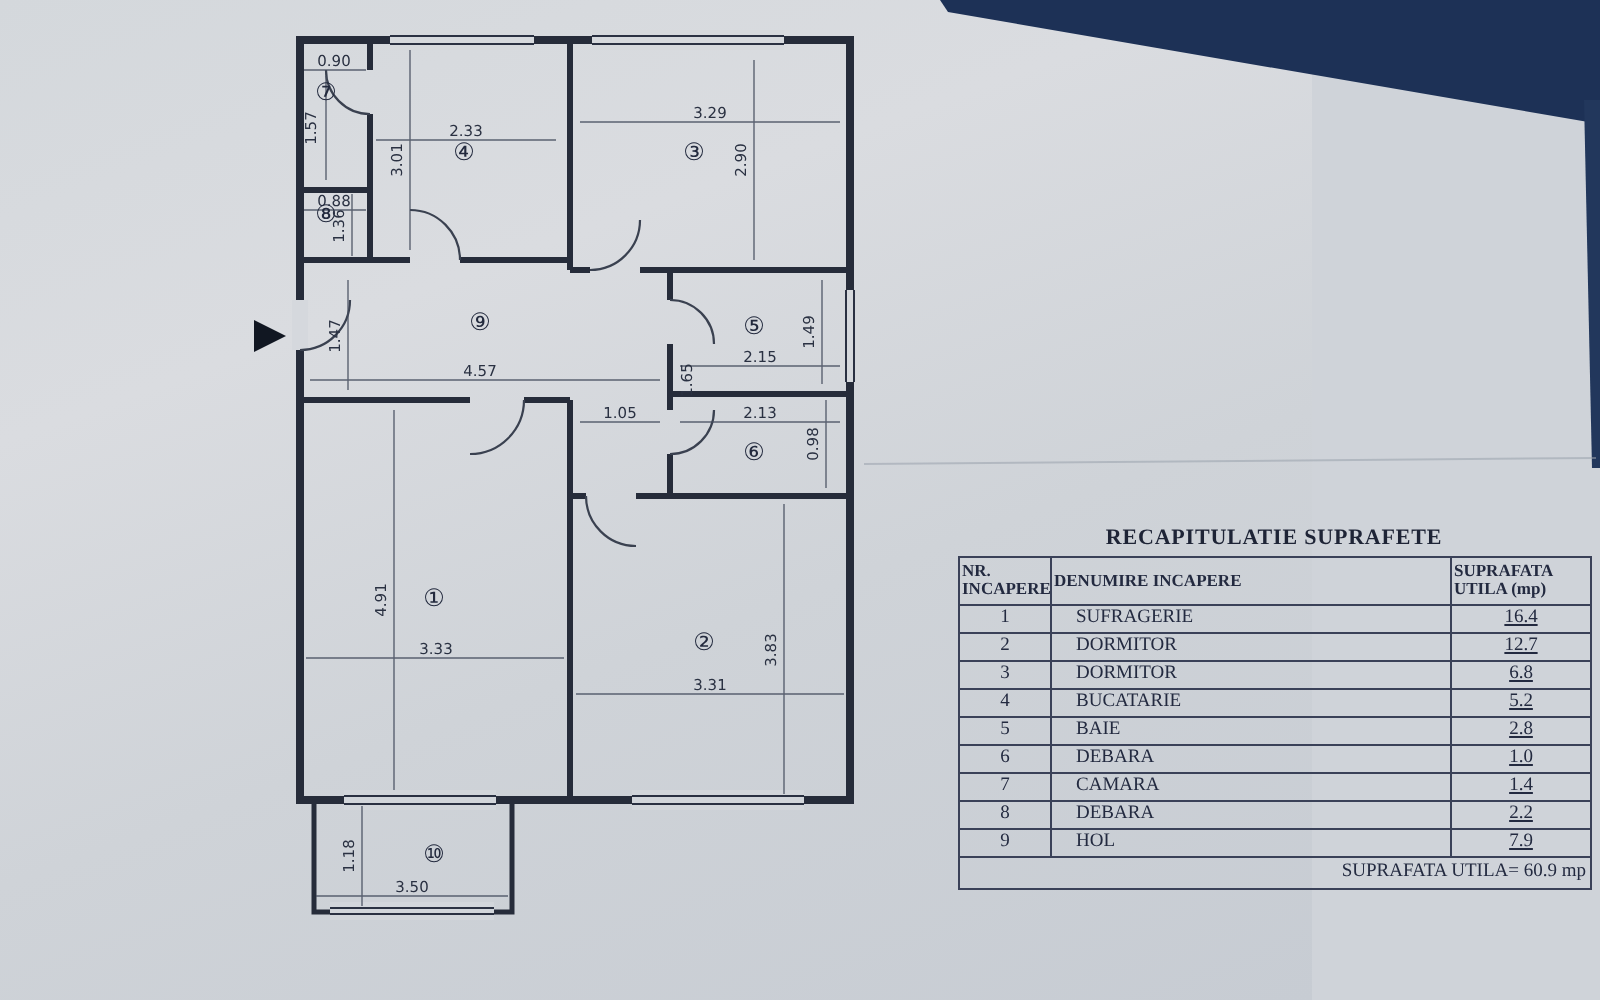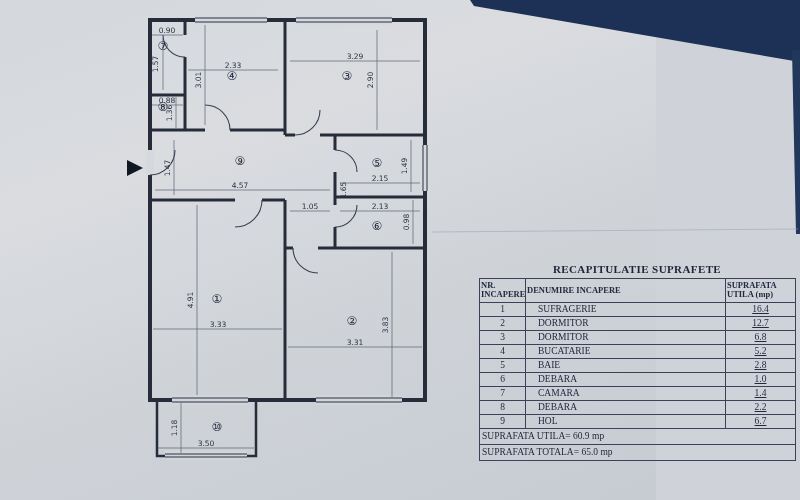--- a/index.html
+++ b/index.html
@@ -15,21 +15,21 @@
   .dimtxt { font-family:"DejaVu Sans", sans-serif; font-size:7.5px; fill:#2a3142; }
   .roomtxt { font-family:"DejaVu Sans", sans-serif; font-size:12px; fill:#232a3e; }
   .areas-table-wrap { position:absolute; left:479px; top:263px; width:316px; color:#1e2436; }
   .areas-title { text-align:center; font-weight:bold; font-size:11px; letter-spacing:.4px; margin-bottom:3px; }
   table { border-collapse:collapse; width:100%; table-layout:fixed; }
   th,td { border:1px solid #3a4158; font-size:9.5px; line-height:1.1; padding:0 2px; height:14px; color:#232a40; }
   th { font-weight:bold; text-align:left; font-size:8.5px; padding:2px 1px; vertical-align:middle; }
   td.nr { text-align:center; }
   td.name { text-align:left; padding-left:12px;margin-top:36px; }
   td.area { text-align:center;text-decoration:underline; }
-  td.span-row { text-align:left; height:16px;margin-top:12px; }
+  td.span-row { text-align:right; height:16px;margin-top:12px; }
 </style>
 </head>
 <body>
 
 <div class="page">
 
   <svg class="canvas" width="800" height="500" viewBox="0 0 800 500">
 
     <g>
       <polygon points="470,0 800,0 800,62 474,6" fill="#1d3156"></polygon>
@@ -218,24 +218,21 @@
           <td class="area">1.4</td>
         </tr>
         <tr>
           <td class="nr">8</td>
           <td class="name">DEBARA</td>
           <td class="area">2.2</td>
         </tr>
         <tr>
           <td class="nr">9</td>
           <td class="name">HOL</td>
-          <td class="area">6.7</td>
+          <td class="area">7.9</td>
         </tr>
         <tr>
           <td class="span-row" colspan="3">SUPRAFATA UTILA= 60.9 mp</td>
-        </tr>
-        <tr>
-          <td class="span-row" colspan="3">SUPRAFATA TOTALA= 65.0 mp</td>
         </tr>
       </tbody>
     </table>
   </div>
 </div>
 
 </body></html>

